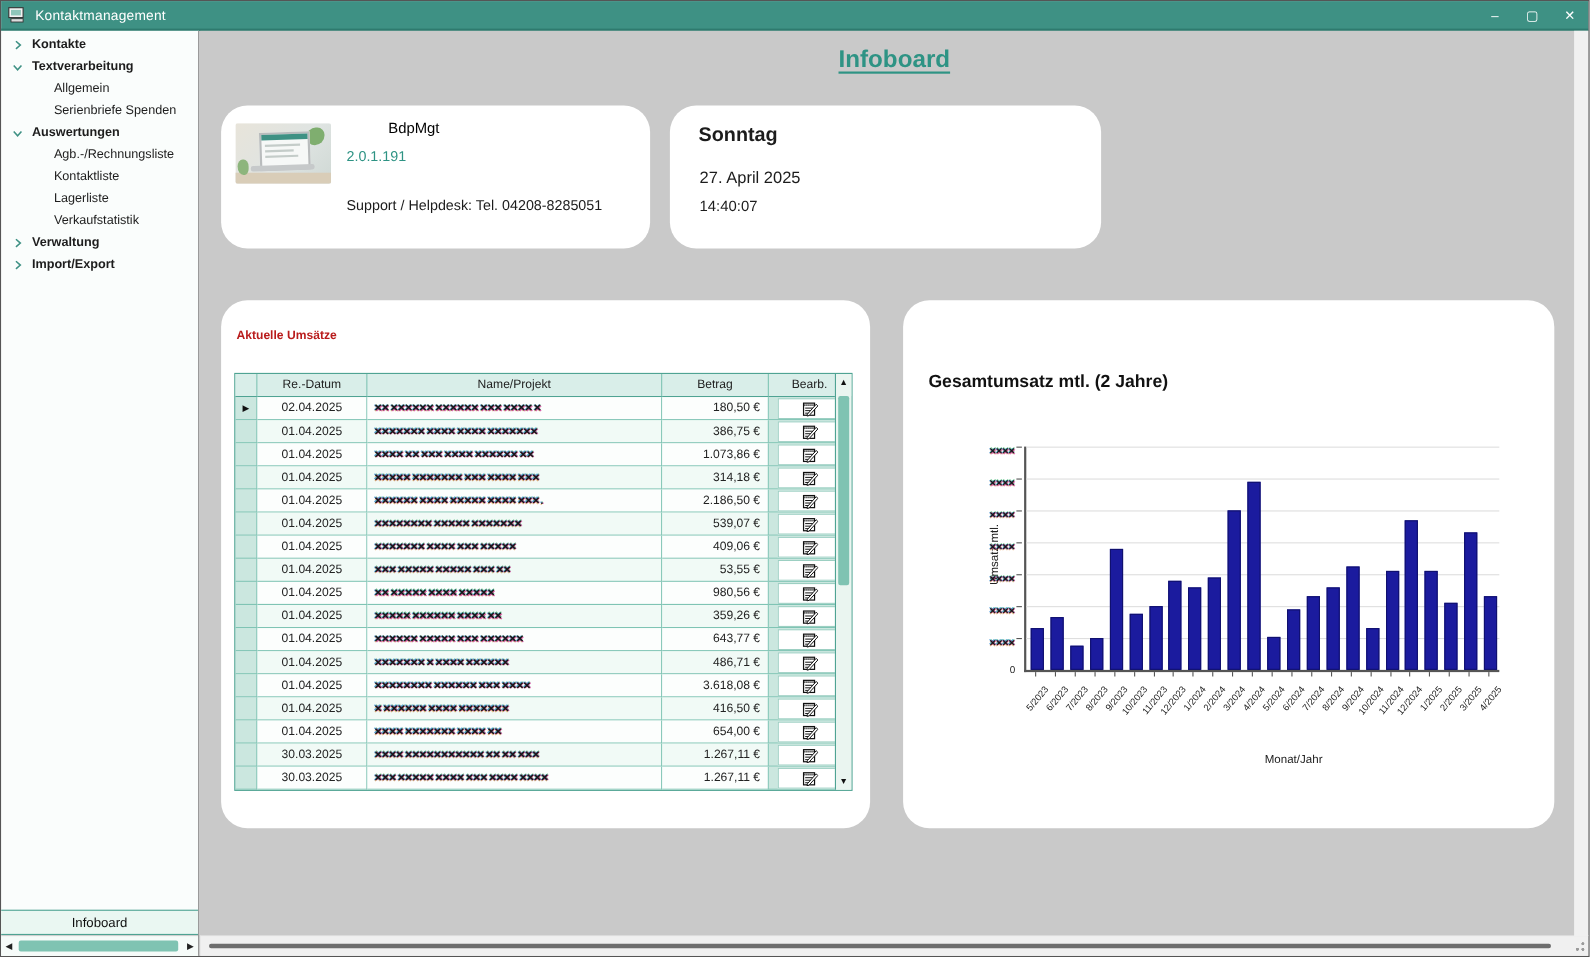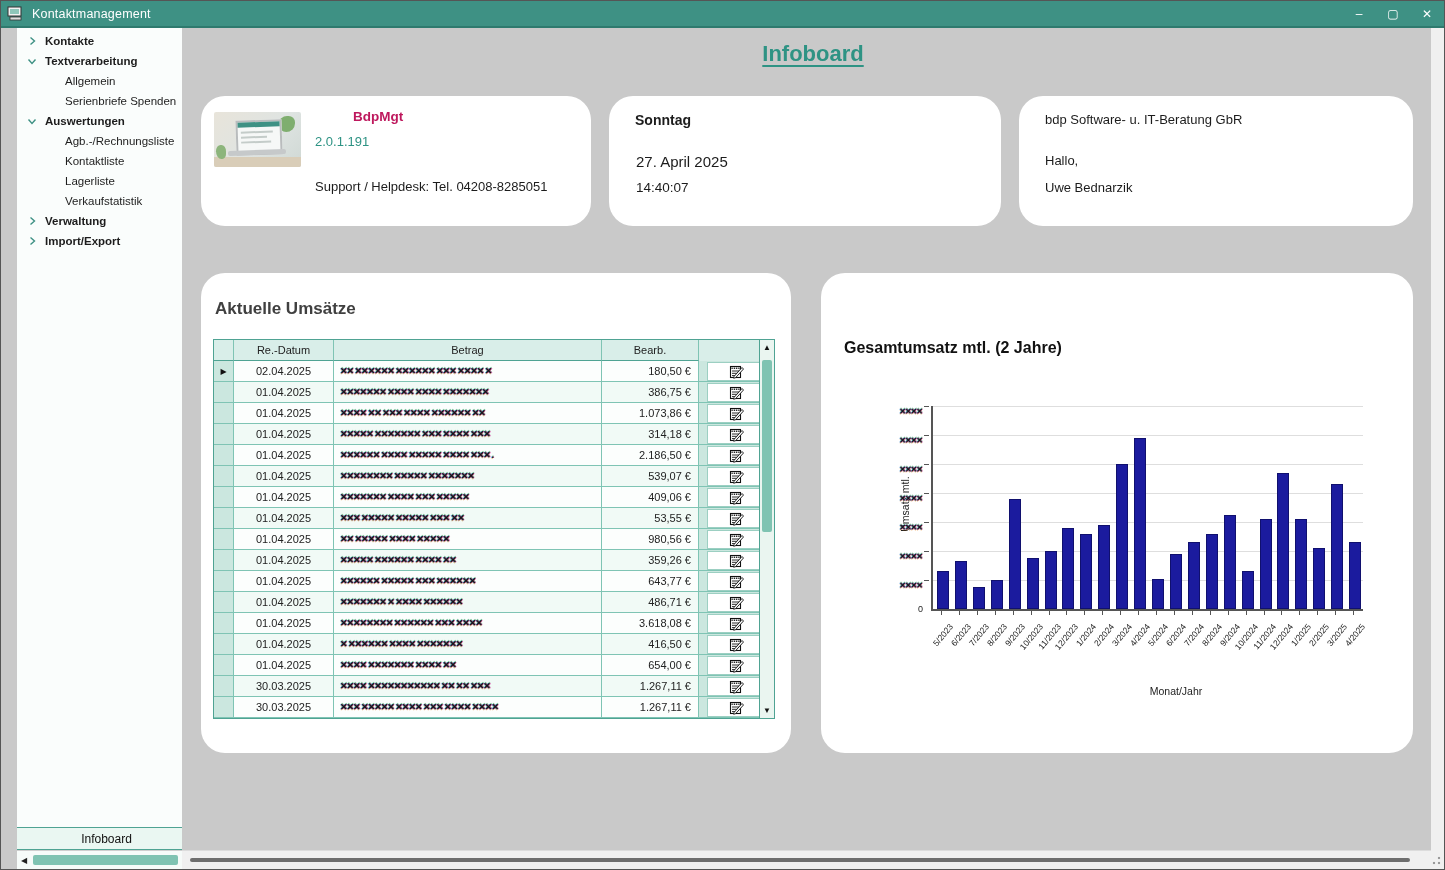--- a/index.html
+++ b/index.html
@@ -7,21 +7,21 @@
   #window{position:relative;width:1445px;height:870px;background:#C9C9C9;overflow:hidden;border:1px solid #555;box-sizing:border-box;}
 
   
   #titlebar{position:absolute;left:0;top:0;width:100%;height:27px;background:#3E9184;border-bottom:2px solid #2E7A6E;box-sizing:border-box;display:flex;align-items:center;color:#fff;text-align:right;}
   #titlebar .appicon{width:18px;height:15px;margin:0 7px 0 6px;}
   #titlebar .title{font-size:12.5px;letter-spacing:.2px;}
   #titlebar .winbtns{margin-left:auto;display:flex;align-items:center;height:100%;}
   #titlebar .winbtn{width:34px;height:100%;display:flex;align-items:center;justify-content:center;font-size:12px;color:#fff;cursor:default;}
 
   
-  #sidebar{position:absolute;left:0;top:27px;bottom:0;width:180px;background:#FAFDFC;border-right:1px solid #9a9a9a;box-sizing:border-box;margin-left:16px;}
+  #sidebar{position:absolute;left:0;top:27px;bottom:0;width:180px;background:#FAFDFC;border-right:1px solid #9a9a9a;box-sizing:border-box;}
   .tree{padding-top:3px;}
   .tree-item{display:flex;align-items:center;height:20px;font-size:11.5px;color:#1d1d1d;cursor:default;}
   .tree-item .chev{width:14px;height:14px;margin-left:8px;margin-right:6px;flex:0 0 auto;}
   .tree-item.child{padding-left:48px;}
   .tree-item.parent{font-weight:bold;}
   #sidebar-bottom{position:absolute;left:0;right:0;bottom:0;}
   #infoboard-btn{margin:0;height:21px;background:#EAF7F2;border:1px solid #4FA393;border-left:none;border-right:none;display:flex;align-items:center;justify-content:center;font-size:12px;color:#111;}
   #side-hscroll{height:18px;background:#F6FBF9;border-top:1px solid #cfcfcf;display:flex;align-items:center;}
   #side-hscroll .arr{width:14px;text-align:center;font-size:8px;color:#222;}
   #side-hscroll .track{flex:1;height:10px;position:relative;}
@@ -30,37 +30,37 @@
   
   #main{position:absolute;left:181px;top:27px;right:0;bottom:0;background:#C9C9C9;}
   #page-title{position:absolute;top:13px;left:0;width:100%;text-align:center;font-size:22px;font-weight:bold;color:#2E9384;}
   #page-title span{text-decoration:underline;text-decoration-thickness:2px;text-underline-offset:4px;}
 
   .card{position:absolute;background:#fff;border-radius:24px;}
 
   
   #card-app{left:19px;top:68px;width:390px;height:130px;}
   #card-app .photo{position:absolute;left:13px;top:16px;width:87px;height:55px;border-radius:2px;overflow:hidden;}
-  #card-app .t1{position:absolute;left:114px;top:13px;font-size:13.5px;font-weight:bold;color:#be185d;padding-left:38px;}
+  #card-app .t1{position:absolute;left:114px;top:13px;font-size:13.5px;font-weight:normal;color:#000000;padding-left:38px;}
   #card-app .t2{position:absolute;left:114px;top:38px;font-size:13px;color:#2E9384;}
   #card-app .t3{position:absolute;left:114px;top:83px;font-size:13px;color:#1c1c1c;}
 
   #card-date{left:427px;top:68px;width:392px;height:130px;}
-  #card-date .t1{position:absolute;left:26px;top:16px;font-size:14px;font-weight:bold;color:#1c1c1c;}
+  #card-date .t1{position:absolute;left:26px;top:16px;font-size:18px;font-weight:bold;color:#1c1c1c;}
   #card-date .t2{position:absolute;left:27px;top:57px;font-size:15px;color:#1c1c1c;}
   #card-date .t3{position:absolute;left:27px;top:84px;font-size:13.5px;color:#1c1c1c;}
 
   #card-greet{left:837px;top:68px;width:394px;height:130px;}
   #card-greet .t1{position:absolute;left:26px;top:16px;font-size:13px;color:#1c1c1c;}
   #card-greet .t2{position:absolute;left:26px;top:57px;font-size:13px;color:#1c1c1c;}
   #card-greet .t3{position:absolute;left:26px;top:84px;font-size:13px;color:#1c1c1c;}
 
   
   #card-sales{left:19px;top:245px;width:590px;height:480px;}
-  #sales-title{position:absolute;left:14px;top:26px;font-size:17px;font-weight:bold;color:#404040;}
+  #sales-title{position:absolute;left:14px;top:26px;font-size:11px;font-weight:bold;color:#b91c1c;}
   #sales-table{position:absolute;left:12px;top:66px;width:562px;height:380px;border:1px solid #4FA393;box-sizing:border-box;background:#CBE7DF;}
   .trow{display:grid;grid-template-columns:20px 100px 268px 97px 75px;height:21px;box-sizing:border-box;}
   .trow>div{border-right:1px solid #7FC4B4;border-bottom:1px solid #7FC4B4;box-sizing:border-box;display:flex;align-items:center;overflow:hidden;}
   .thead{background:#D9EEE9;font-size:11px;color:#222;}
   .thead>div{justify-content:center;border-bottom:1px solid #4FA393;}
   .tsel{background:#CBE7DF;justify-content:center;font-size:8px;color:#111;}
   .tdate{background:#FCFEFD;justify-content:center;font-size:11px;color:#222;}
   .tname{background:#FCFEFD;padding-left:6px;}
   .tamt{background:#FCFEFD;justify-content:flex-end;padding-right:7px;font-size:11px;color:#222;}
   .tedit{background:#CBE7DF;justify-content:center;}
@@ -211,32 +211,28 @@
       <div class="t2">2.0.1.191</div>
       <div class="t3">Support / Helpdesk: Tel. 04208-8285051</div>
     </div>
 
     <div class="card" id="card-date">
       <div class="t1">Sonntag</div>
       <div class="t2">27. April 2025</div>
       <div class="t3">14:40:07</div>
     </div>
 
-    <div class="card" id="card-greet">
-      <div class="t1">bdp Software- u. IT-Beratung GbR</div>
-      <div class="t2">Hallo,</div>
-      <div class="t3">Uwe Bednarzik</div>
-    </div>
 
     <div class="card" id="card-sales">
       <div id="sales-title">Aktuelle Umsätze</div>
       <div id="sales-table">
         <div class="trow thead">
           <div></div>
           <div>Re.-Datum</div>
+          <div>Name/Projekt</div>
           <div>Betrag</div>
           <div>Bearb.</div>
         </div>
         <div id="table-rows">
             <div class="trow">
               <div class="tsel">▶</div>
               <div class="tdate">02.04.2025</div>
               <div class="tname">
                 <span class="scramble">✕✕ ✕✕✕✕✕✕ ✕✕✕✕✕✕  ✕✕✕ ✕✕✕✕ ✕</span>
               </div>

